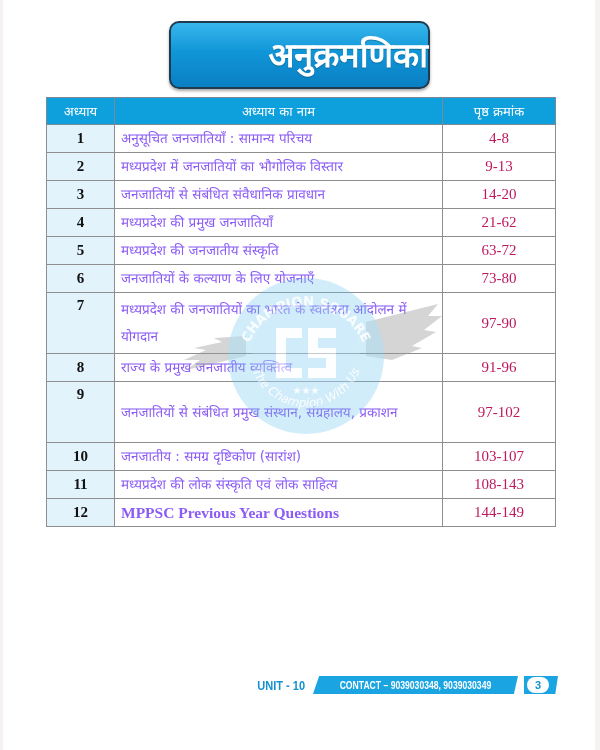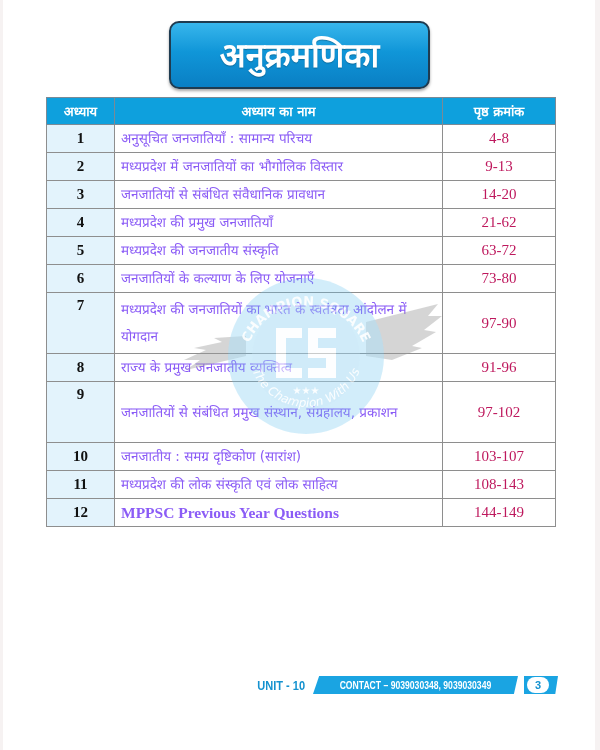--- a/index.html
+++ b/index.html
@@ -34,21 +34,21 @@
       top: 21px;
       width: 261px;
       height: 68px;
       border-radius: 10px;
       border: 2px solid #1f3b50;
       box-sizing: border-box;
       background: linear-gradient(to bottom, #38b6ec 0%, #1096d8 45%, #0a7fc4 100%);
       box-shadow: 0 2px 3px rgba(0,0,0,0.35);
       display: flex;
       align-items: center;
-      justify-content: center;
+      justify-content: flex-end;
     }
     .title-banner span {
       color: #ffffff;
       font-family: "DejaVu Sans", sans-serif;
       font-weight: bold;
       font-size: 34px;
       letter-spacing: 0px;
       line-height: 1;
       text-shadow: 0 1px 1px rgba(0,0,0,0.25);
     }
@@ -66,21 +66,21 @@
       table-layout: fixed;
     }
     table.toc col.c-num { width: 68px; }
     table.toc col.c-name { width: 328px; }
     table.toc col.c-page { width: 113px; }
 
     table.toc th {
       background: #0ea0dd;
       color: #ffffff;
       font-family: "DejaVu Sans", sans-serif;
-      font-weight: bold;
+      font-weight: normal;
       font-size: 13px;
       height: 26px;
       padding: 0;
       border: 1px solid #7a8a96;
       text-align: center;
       vertical-align: middle;
     }
     table.toc td {
       border: 1px solid #8e8e8e;
       padding: 0;

